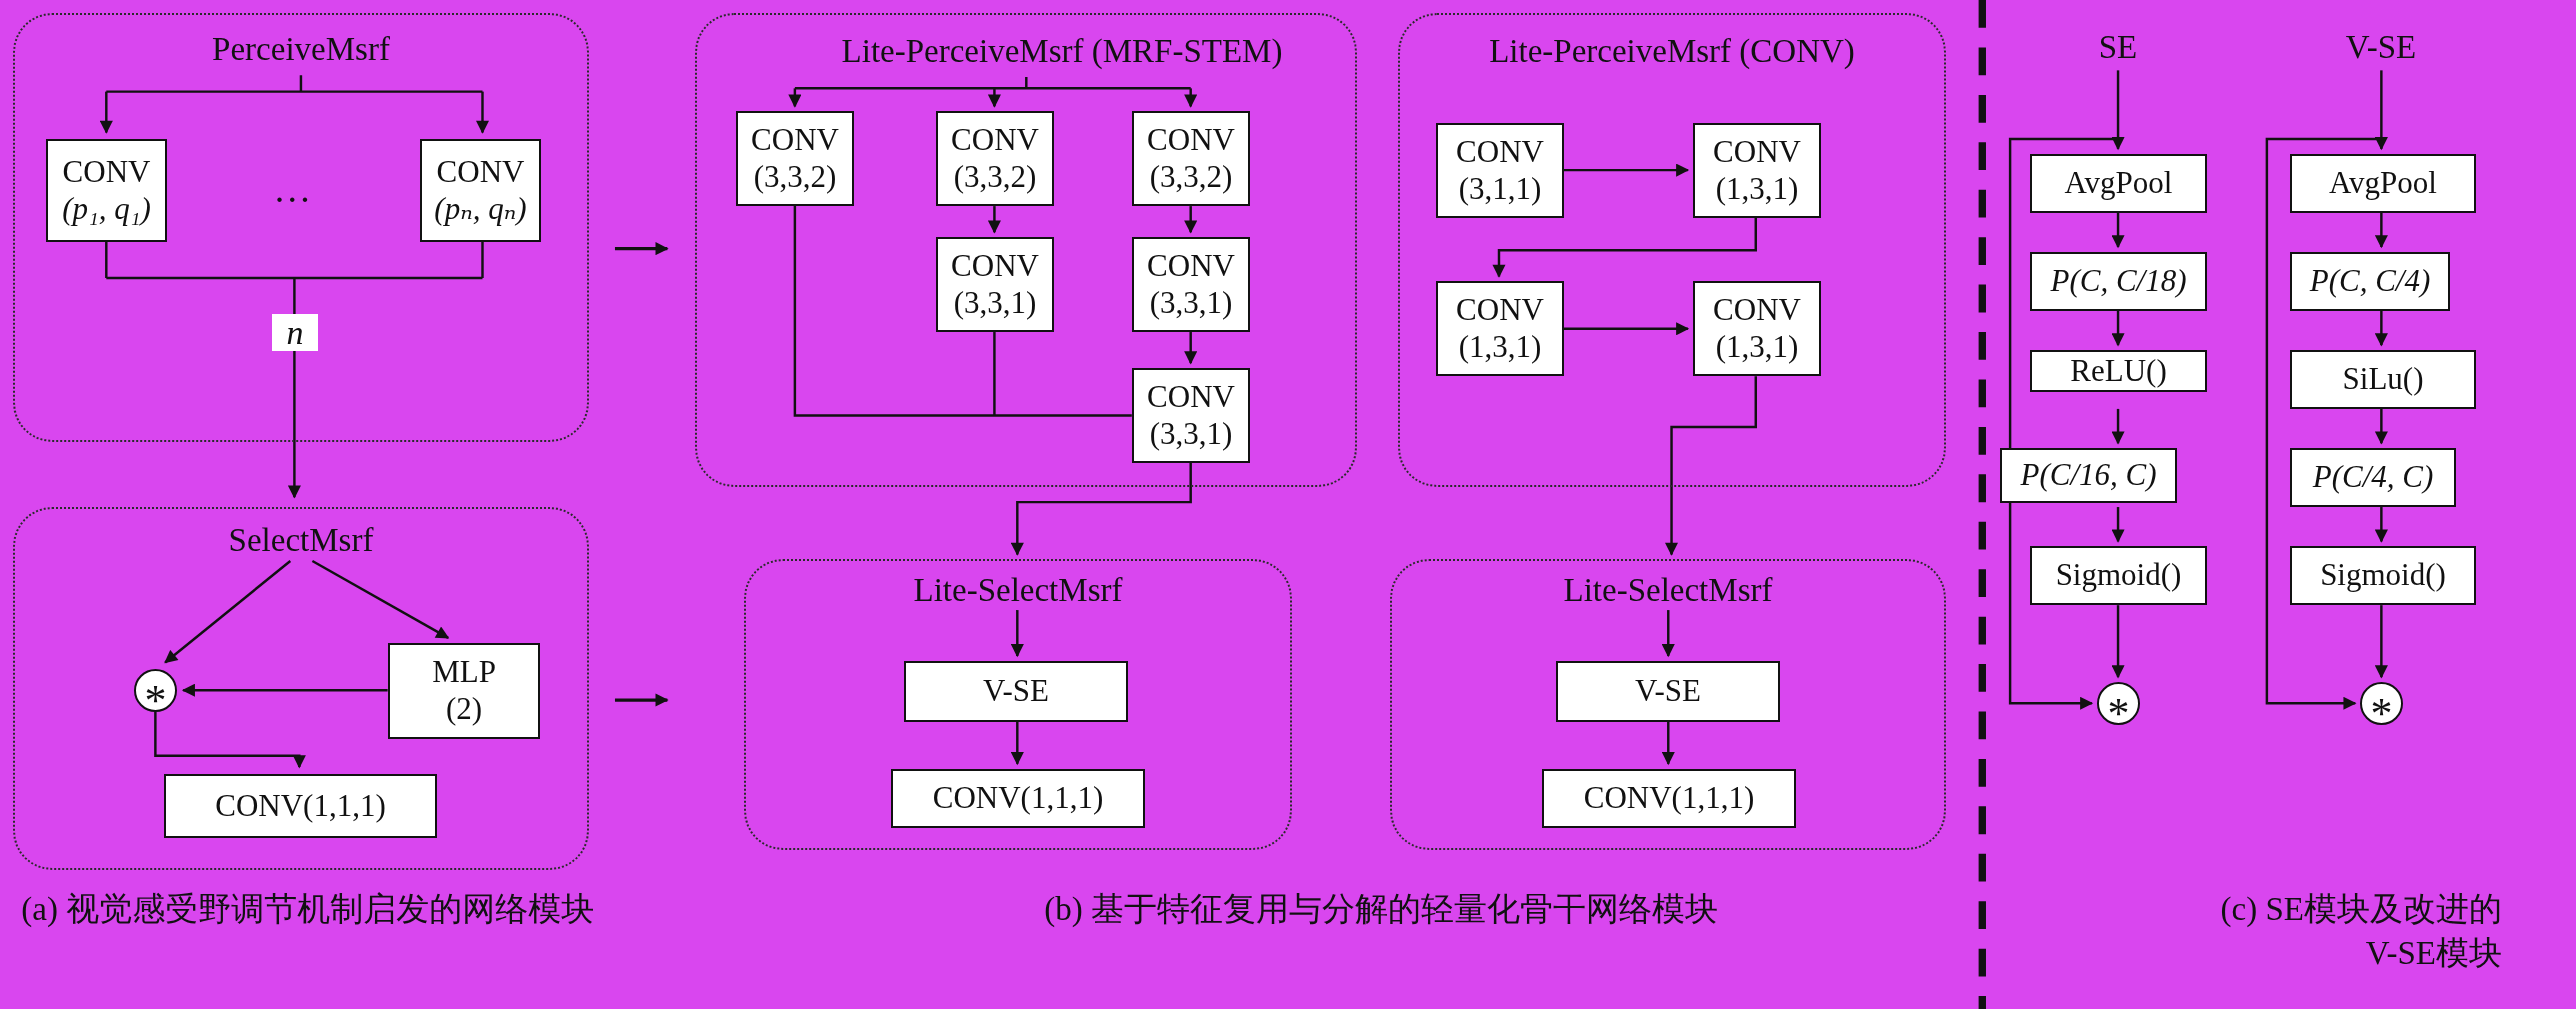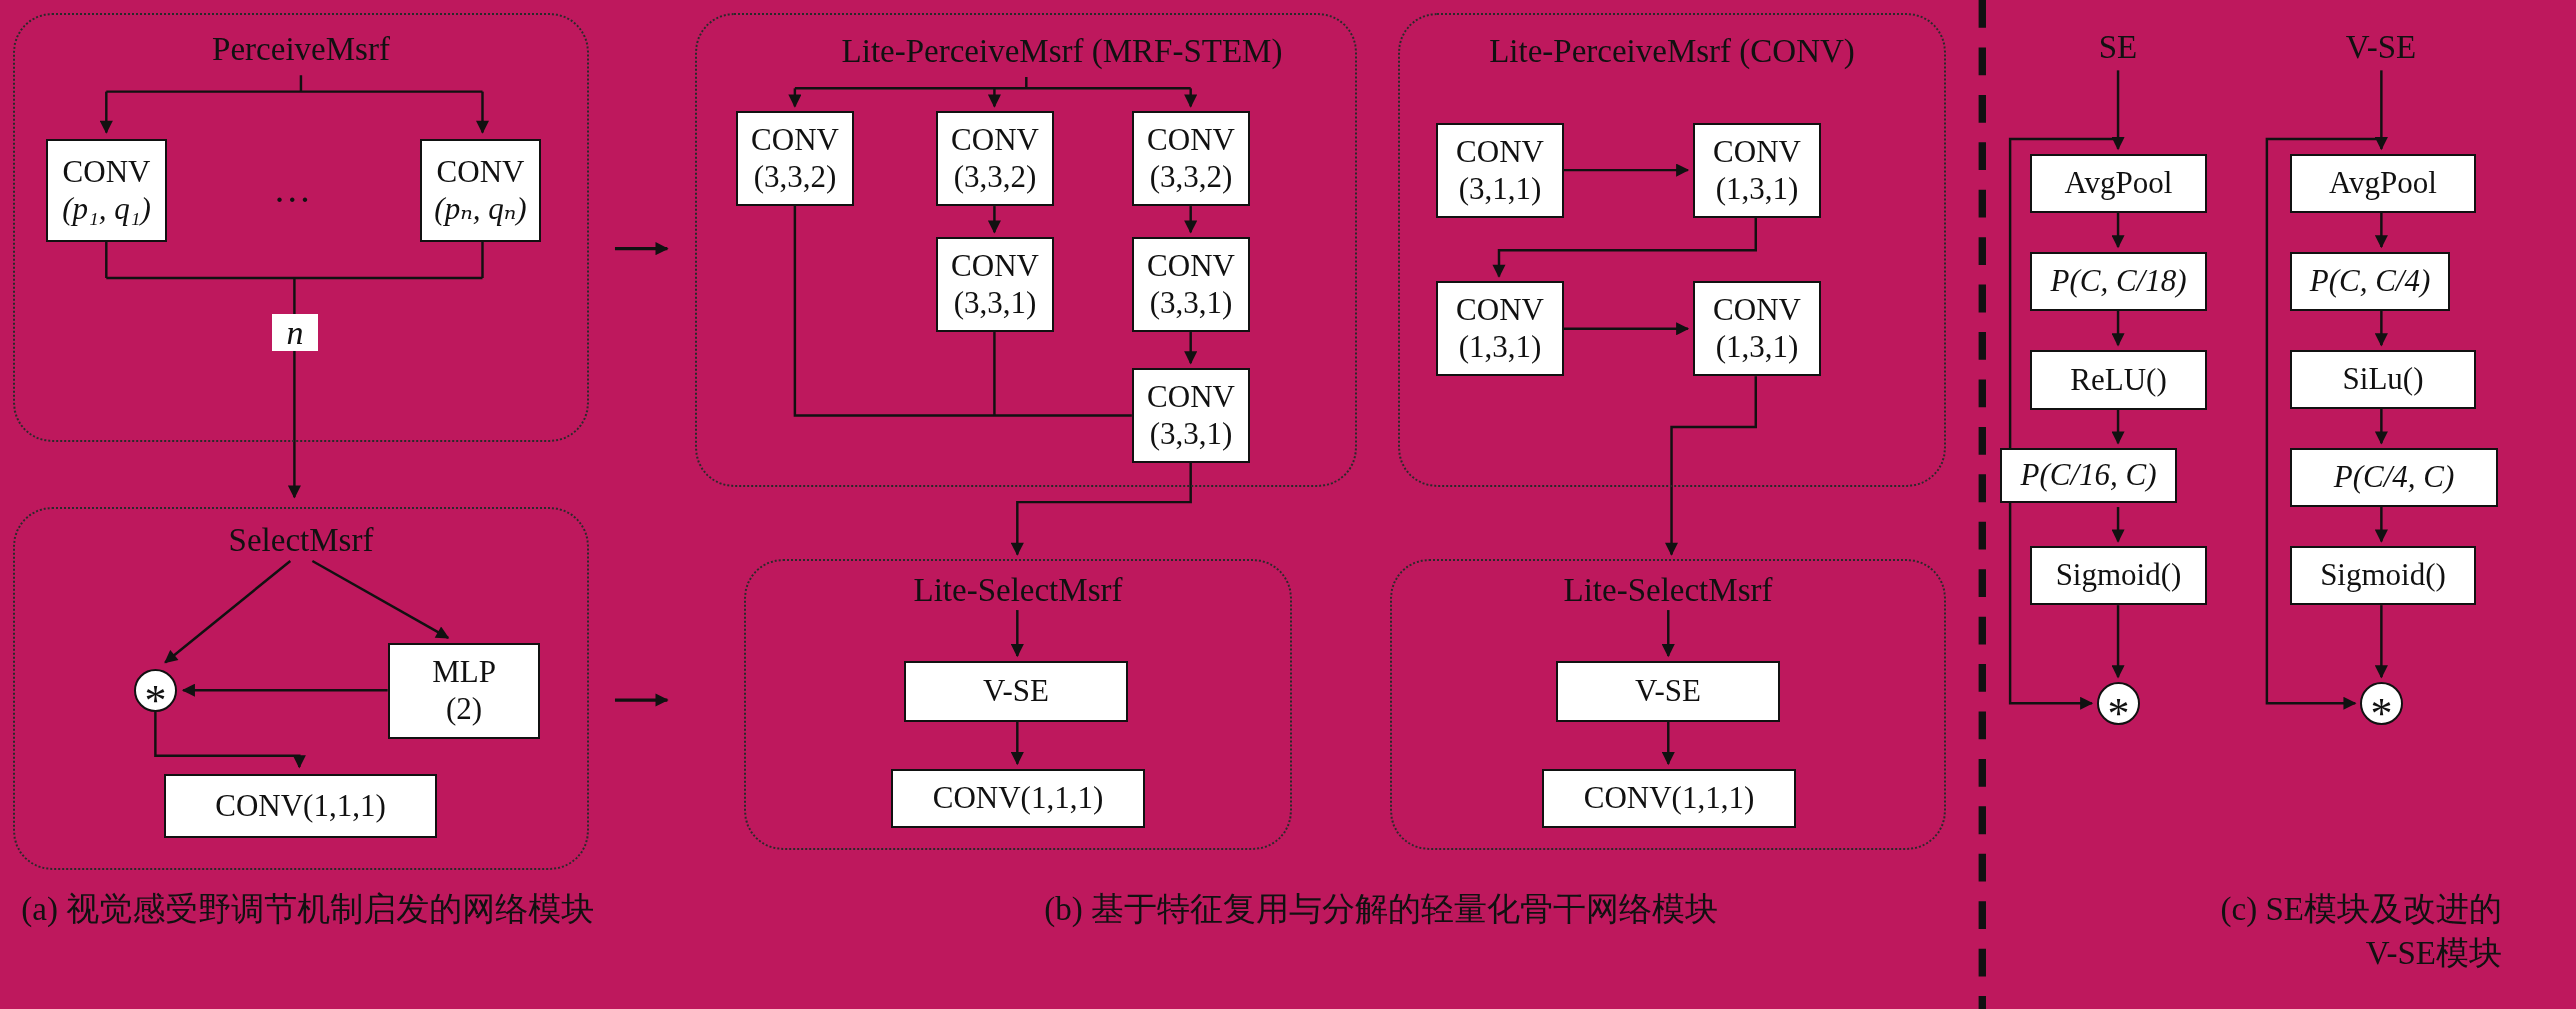--- a/index.html
+++ b/index.html
@@ -1,18 +1,18 @@
 <!DOCTYPE html>
 <html style="font-size:13px"><head>
 <meta charset="utf-8">
 <style>
   * { box-sizing: border-box; }
   html,body { margin:0; padding:0; background:#fff; }
   body { font-family:"Liberation Serif","DejaVu Serif",serif; color:#111; }
-  .stage { position:relative; width:2576px; height:1010px; background:#be185d; overflow:hidden; }
+  .stage { position:relative; width:2576px; height:1010px; background:#d946ef; overflow:hidden; }
   svg.wires { position:absolute; left:0; top:0; width:2576px; height:1010px; }
   .dotted-panel { position:absolute; border:2.5px dotted #2a2a2a; border-radius:39px; background:transparent; }
   .panel-title { position:absolute; text-align:center; font-size:33px; line-height:1.1; }
   .node { position:absolute; border:2.5px solid #111; background:#fff; display:flex; flex-direction:column;
           align-items:center; justify-content:center; font-size:31px; line-height:1.18; text-align:center; }
   .italic { font-style:italic; }
   .circle-op { position:absolute; width:43px; height:43px; border:2.5px solid #111; border-radius:50%;
                background:#fff; display:flex; align-items:center; justify-content:center; }
   .circle-op span { font-size:44px; line-height:0; transform:translateY(9.8px); }
   .dots { position:absolute; font-size:38px; text-align:center; letter-spacing:3.3px; }
@@ -184,21 +184,21 @@
 
   <div class="caption" style="left:900px;top:888px;width:818px">(b) 基于特征复用与分解的轻量化骨干网络模块</div>
 
   <div class="io-label" style="left:2061px;top:29px;width:114px">SE</div>
   <div class="node" style="left:2030px;top:154px;width:177px;height:59px">
     <span>AvgPool</span>
   </div>
   <div class="node" style="left:2030px;top:252px;width:177px;height:59px">
     <span class="italic">P(C, C/18)</span>
   </div>
-  <div class="node" style="left:2030px;top:350px;width:177px;height:60px">
+  <div class="node" style="left:2030px;top:350px;width:177px;height:42px">
     <span>ReLU()</span>
   </div>
   <div class="node" style="left:2000px;top:448px;width:177px;height:55px">
     <span class="italic">P(C/16, C)</span>
   </div>
   <div class="node" style="left:2030px;top:546px;width:177px;height:59px">
     <span>Sigmoid()</span>
   </div>
   <div class="circle-op" style="left:2097px;top:682px">
     <span>*</span>
@@ -207,21 +207,21 @@
   <div class="io-label" style="left:2322px;top:29px;width:118px">V-SE</div>
   <div class="node" style="left:2290px;top:154px;width:186px;height:59px">
     <span>AvgPool</span>
   </div>
   <div class="node" style="left:2290px;top:252px;width:160px;height:59px">
     <span class="italic">P(C, C/4)</span>
   </div>
   <div class="node" style="left:2290px;top:350px;width:186px;height:59px">
     <span>SiLu()</span>
   </div>
-  <div class="node" style="left:2290px;top:448px;width:208px;height:59px">
+  <div class="node" style="left:2290px;top:448px;width:166px;height:59px">
     <span class="italic">P(C/4, C)</span>
   </div>
   <div class="node" style="left:2290px;top:546px;width:186px;height:59px">
     <span>Sigmoid()</span>
   </div>
   <div class="circle-op" style="left:2360px;top:682px">
     <span>*</span>
   </div>
 
   <div class="caption" style="left:2044px;top:932px;width:458px">V-SE模块</div>

